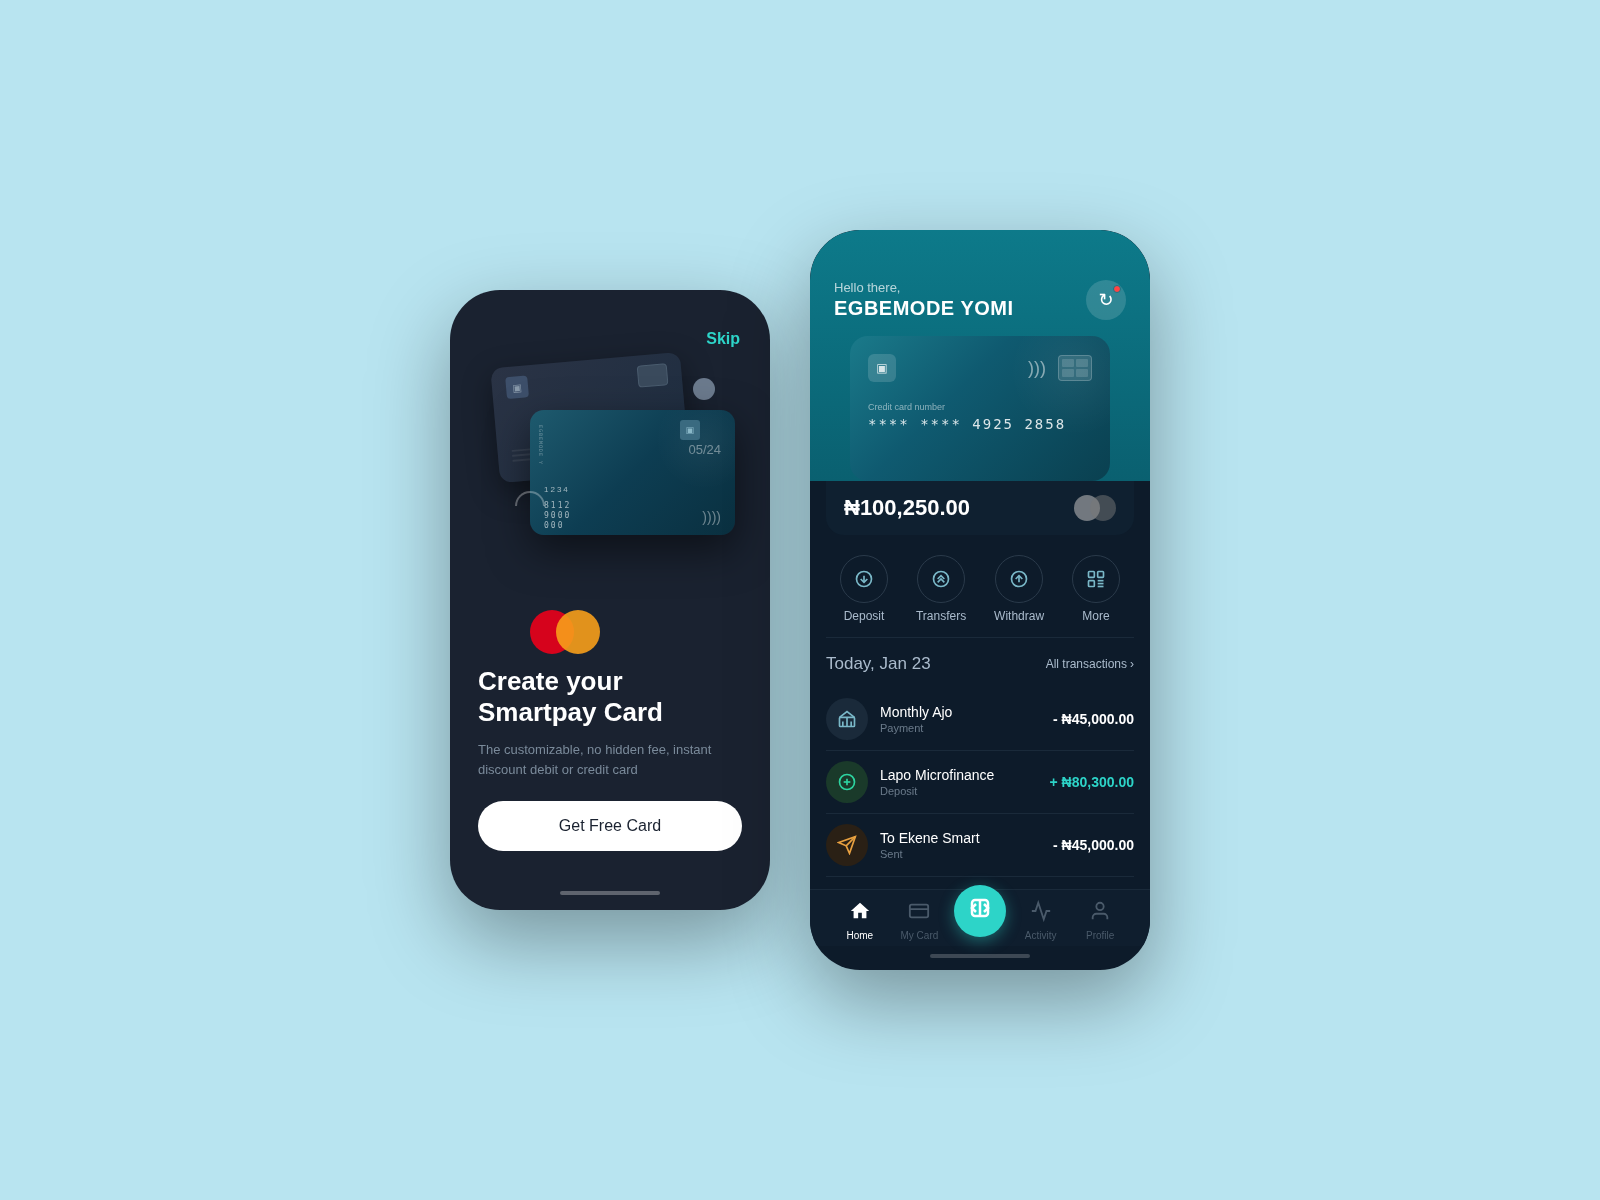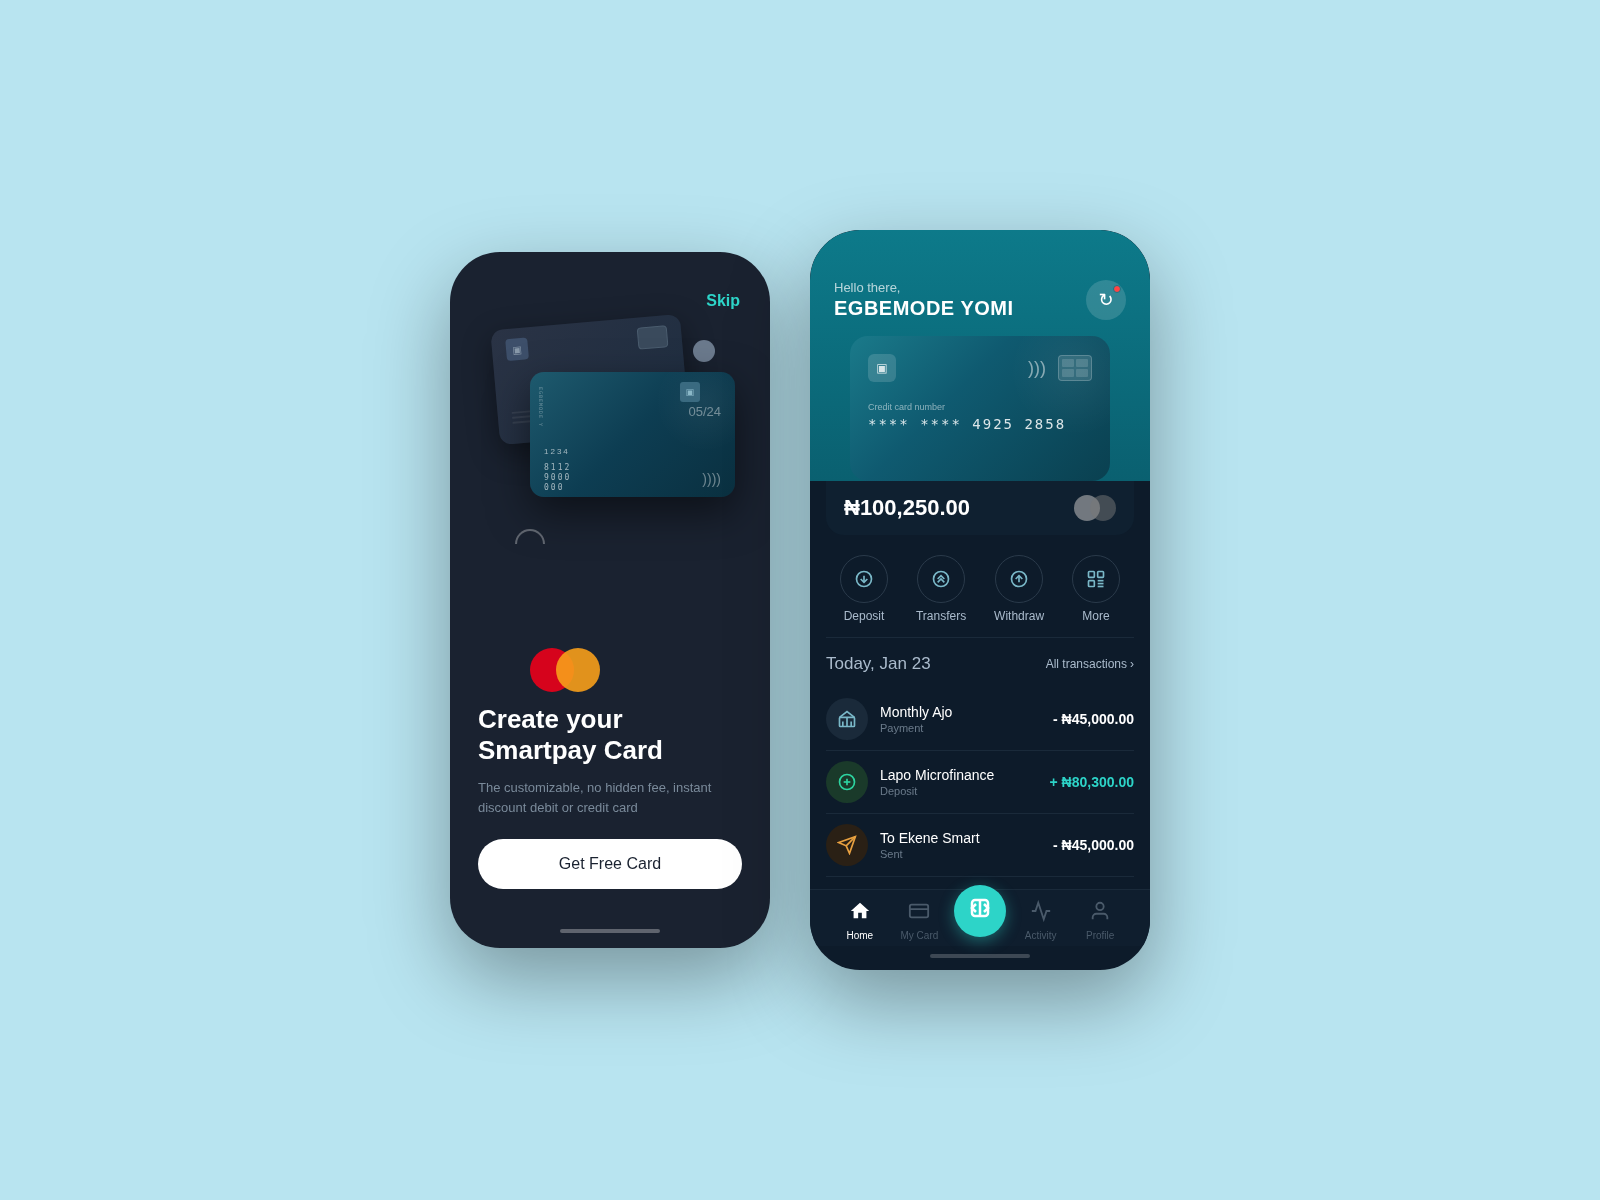--- a/index.html
+++ b/index.html
@@ -17,21 +17,21 @@
 
     .phones-container {
       display: flex;
       gap: 40px;
       align-items: center;
     }
 
     
     .phone-left {
       width: 320px;
-      height: 696px;
+      height: 620px;
       background: #1a2230;
       border-radius: 50px;
       position: relative;
       overflow: hidden;
       box-shadow: 0 30px 80px rgba(0,0,0,0.35);
       display: flex;
       flex-direction: column;
     }
 
     .phone-left .skip-btn {

